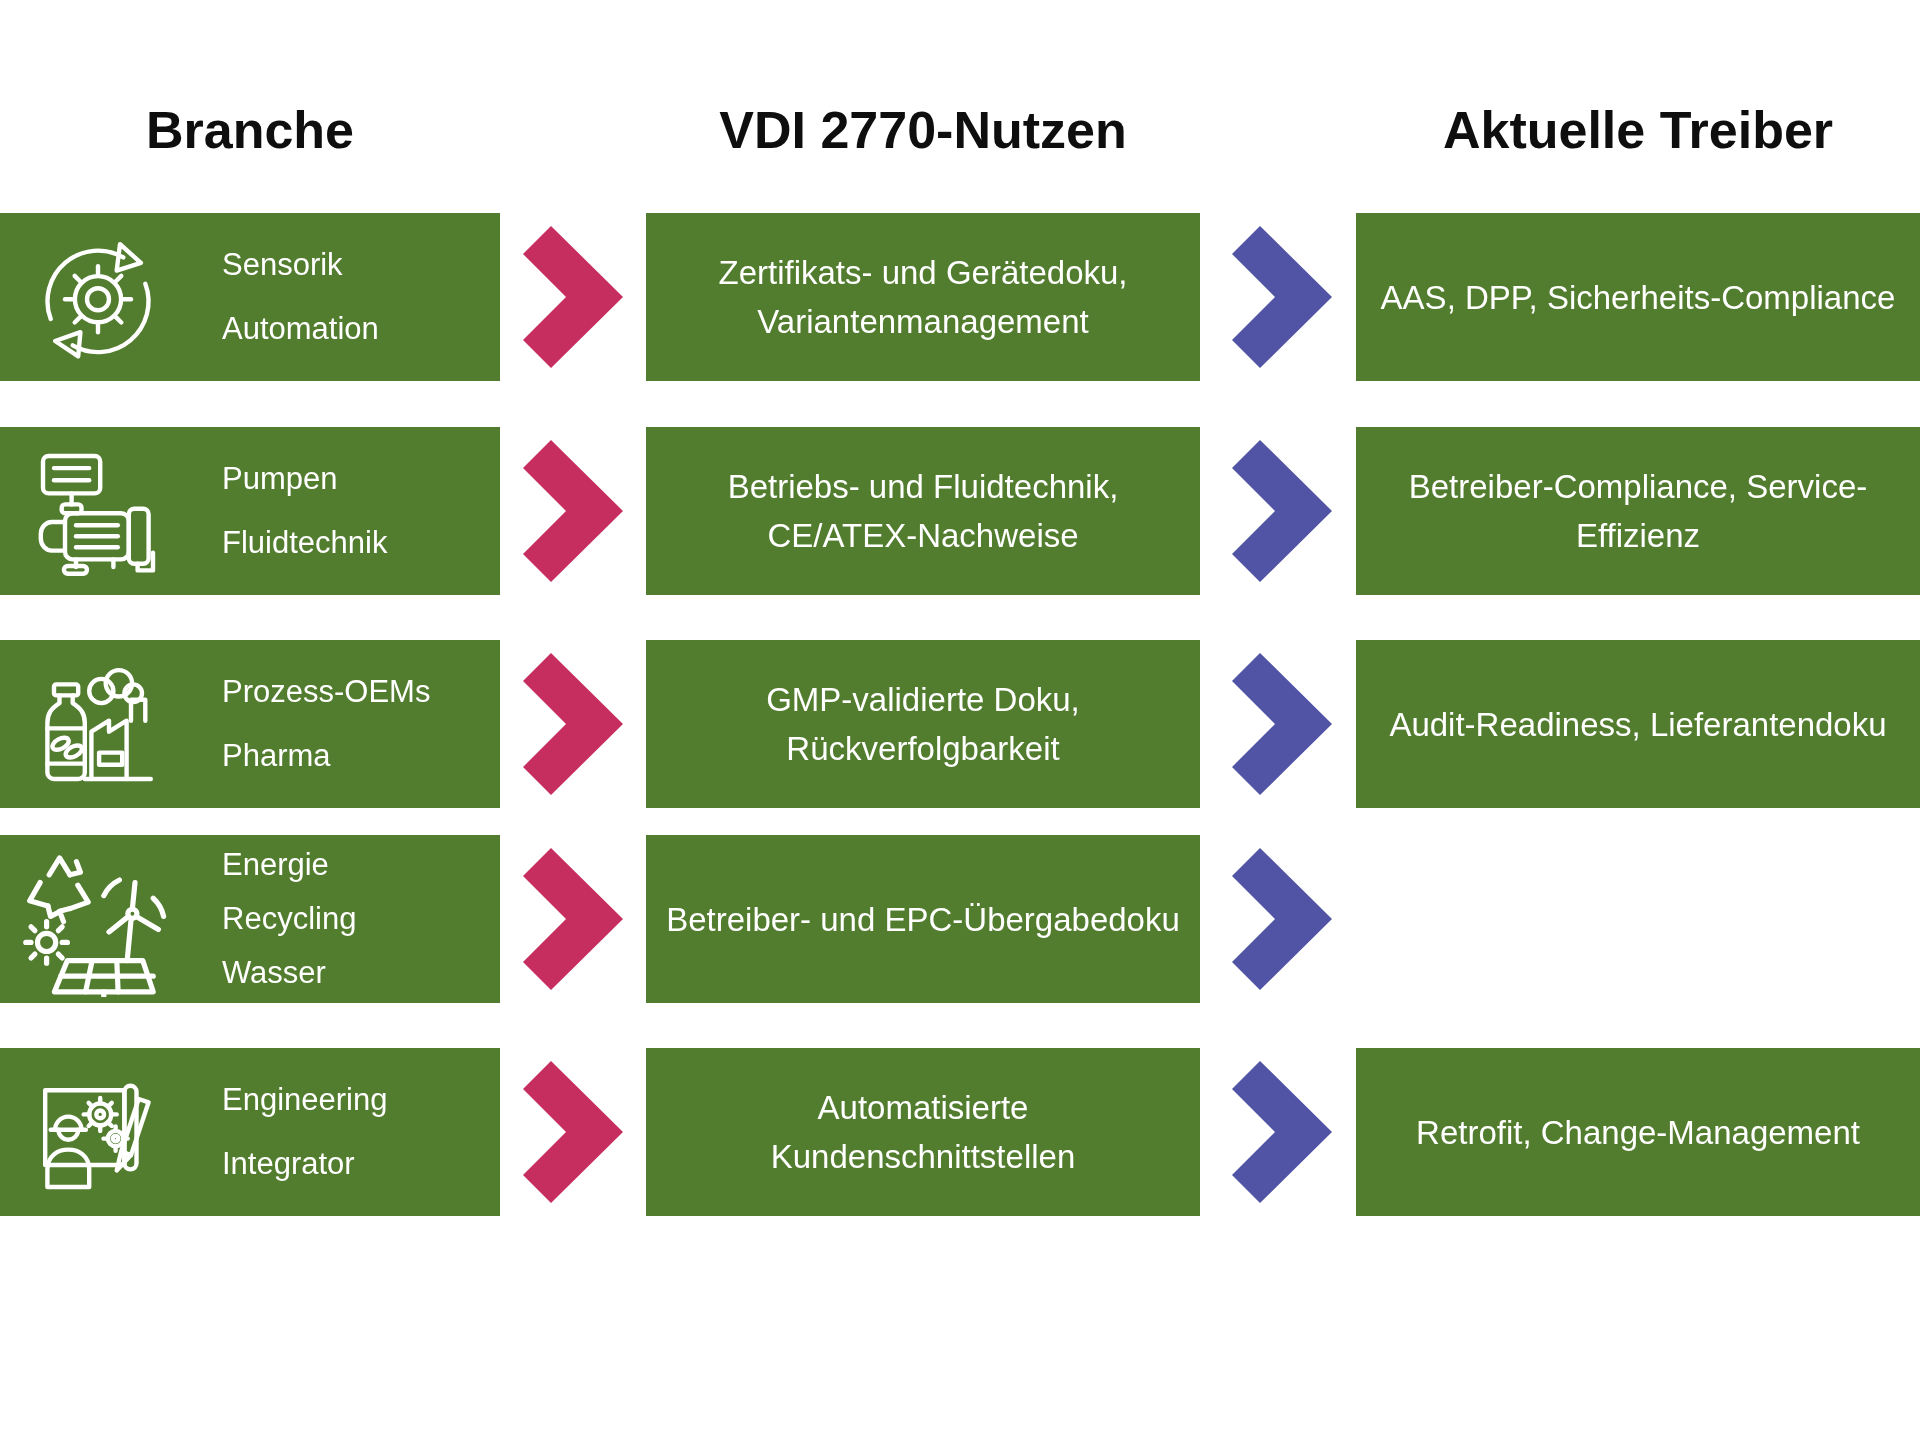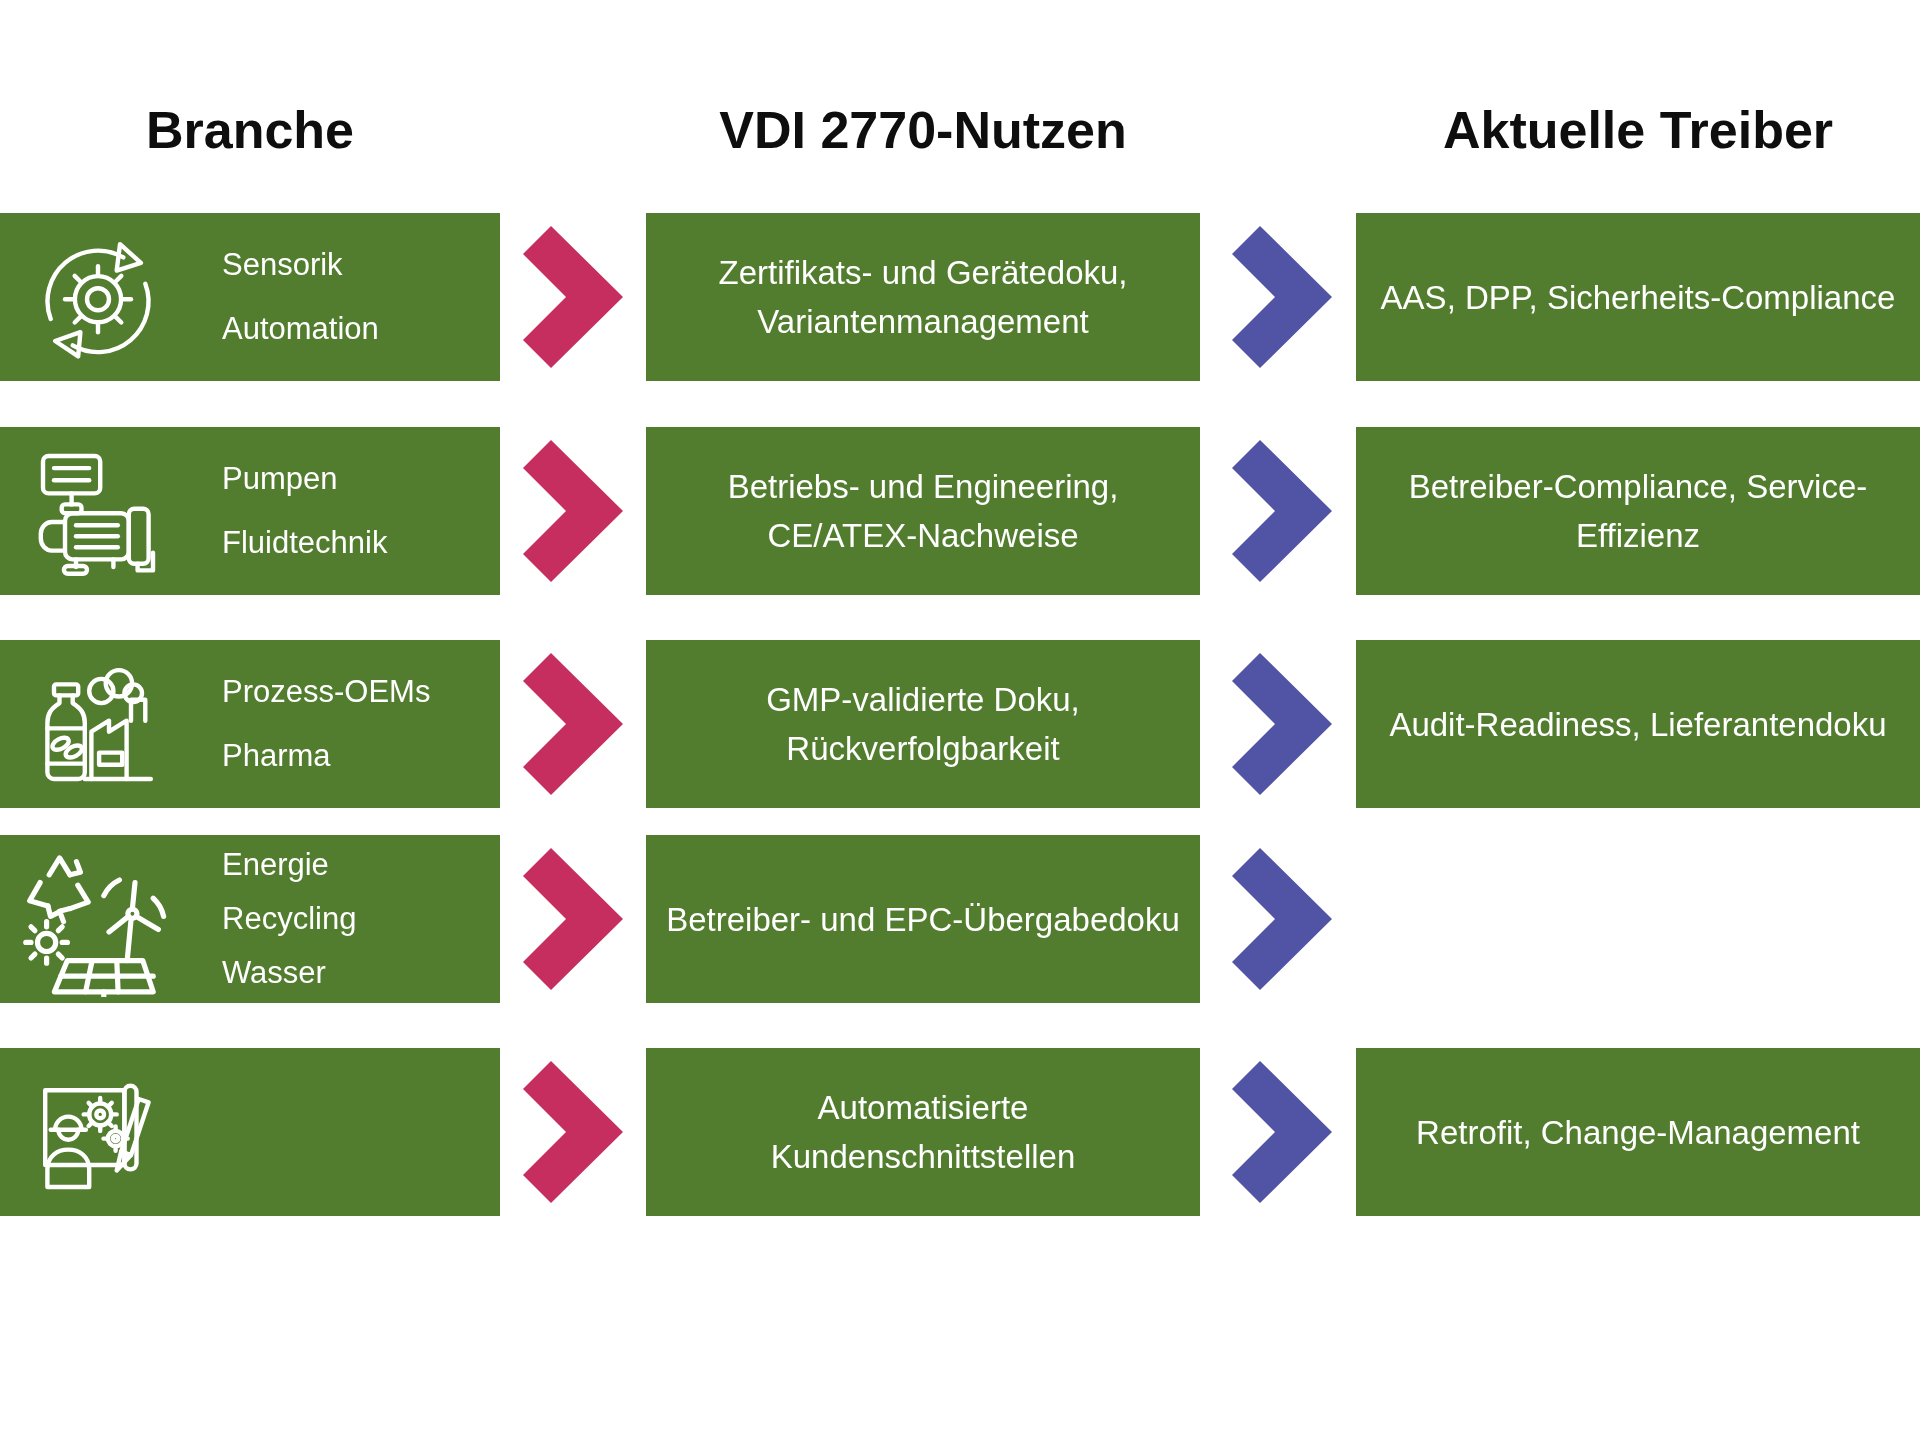--- a/index.html
+++ b/index.html
@@ -133,21 +133,21 @@
         <span class="l">Fluidtechnik</span>
       </span>
     </div>
     <span class="chev pink">
       <svg viewBox="0 0 100 142">
           <polygon points="28,0 100,71 28,142 0,114 43,71 0,28"></polygon>
         </svg>
     </span>
     <div class="box benefit">
       <div class="ctr">
-        <span class="l">Betriebs- und Engineering,</span>
+        <span class="l">Betriebs- und Fluidtechnik,</span>
         <span class="l">CE/ATEX-Nachweise</span>
       </div>
     </div>
     <span class="chev purple">
       <svg viewBox="0 0 100 142">
           <polygon points="28,0 100,71 28,142 0,114 43,71 0,28"></polygon>
         </svg>
     </span>
     <div class="box driver">
       <div class="ctr">
@@ -289,20 +289,24 @@
           <g>
             <line x1="76" y1="59" x2="76" y2="55"></line>
             <line x1="76" y1="73" x2="76" y2="77"></line>
             <line x1="69" y1="66" x2="65" y2="66"></line>
             <line x1="83" y1="66" x2="87" y2="66"></line>
           </g>
           <path d="M97,30 l9,3 -16,48 -9,-3 z"></path>
           <path d="M81,78 l9,3 -13,14 z"></path>
         </svg>
       </span>
+      <span class="label">
+        <span class="l">Engineering</span>
+        <span class="l">Integrator</span>
+      </span>
     </div>
     <span class="chev pink">
       <svg viewBox="0 0 100 142">
           <polygon points="28,0 100,71 28,142 0,114 43,71 0,28"></polygon>
         </svg>
     </span>
     <div class="box benefit">
       <div class="ctr">
         <span class="l">Automatisierte</span>
         <span class="l">Kundenschnittstellen</span>

